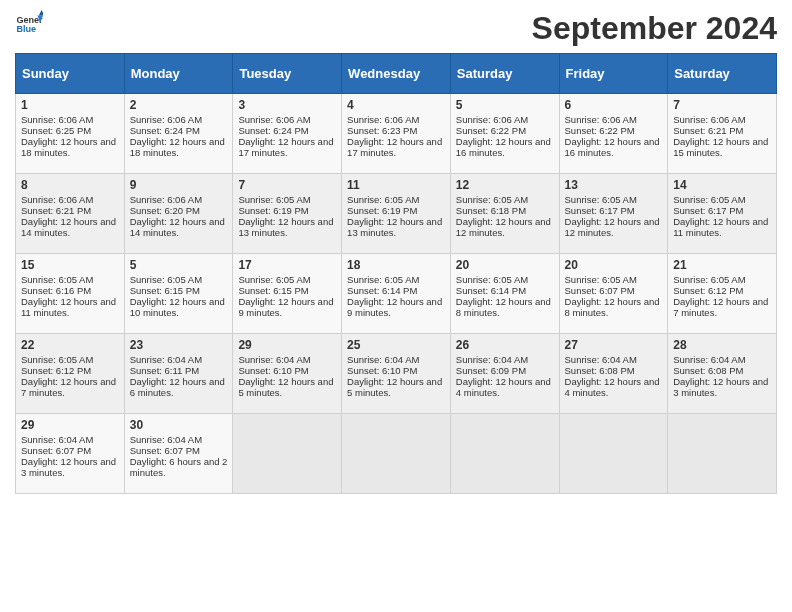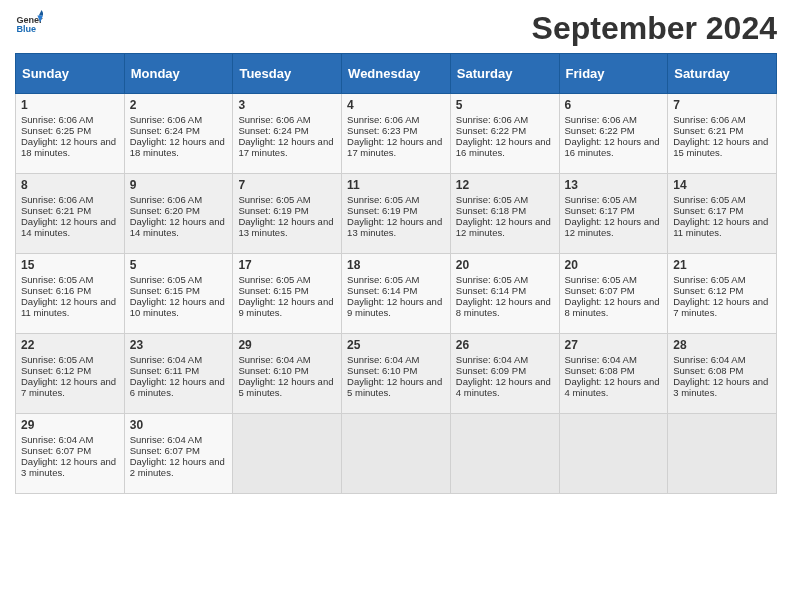--- a/index.html
+++ b/index.html
@@ -138,21 +138,21 @@
           <td><span class="day-num">22</span><span>Sunrise: 6:05 AM</span><br><span>Sunset: 6:12 PM</span><br><span>Daylight: 12 hours and 7 minutes.</span></td>
           <td><span class="day-num">23</span><span>Sunrise: 6:04 AM</span><br><span>Sunset: 6:11 PM</span><br><span>Daylight: 12 hours and 6 minutes.</span></td>
           <td><span class="day-num">29</span><span>Sunrise: 6:04 AM</span><br><span>Sunset: 6:10 PM</span><br><span>Daylight: 12 hours and 5 minutes.</span></td>
           <td><span class="day-num">25</span><span>Sunrise: 6:04 AM</span><br><span>Sunset: 6:10 PM</span><br><span>Daylight: 12 hours and 5 minutes.</span></td>
           <td><span class="day-num">26</span><span>Sunrise: 6:04 AM</span><br><span>Sunset: 6:09 PM</span><br><span>Daylight: 12 hours and 4 minutes.</span></td>
           <td><span class="day-num">27</span><span>Sunrise: 6:04 AM</span><br><span>Sunset: 6:08 PM</span><br><span>Daylight: 12 hours and 4 minutes.</span></td>
           <td><span class="day-num">28</span><span>Sunrise: 6:04 AM</span><br><span>Sunset: 6:08 PM</span><br><span>Daylight: 12 hours and 3 minutes.</span></td>
         </tr>
         <tr>
           <td><span class="day-num">29</span><span>Sunrise: 6:04 AM</span><br><span>Sunset: 6:07 PM</span><br><span>Daylight: 12 hours and 3 minutes.</span></td>
-          <td><span class="day-num">30</span><span>Sunrise: 6:04 AM</span><br><span>Sunset: 6:07 PM</span><br><span>Daylight: 12 hours and 2 minutes.</span></td>
+          <td><span class="day-num">30</span><span>Sunrise: 6:04 AM</span><br><span>Sunset: 6:07 PM</span><br><span>Daylight: 6 hours and 2 minutes.</span></td>
           <td class="empty-cell"></td>
           <td class="empty-cell"></td>
           <td class="empty-cell"></td>
           <td class="empty-cell"></td>
           <td class="empty-cell"></td>
         </tr>
       </tbody>
   </table>
 </div>
 

